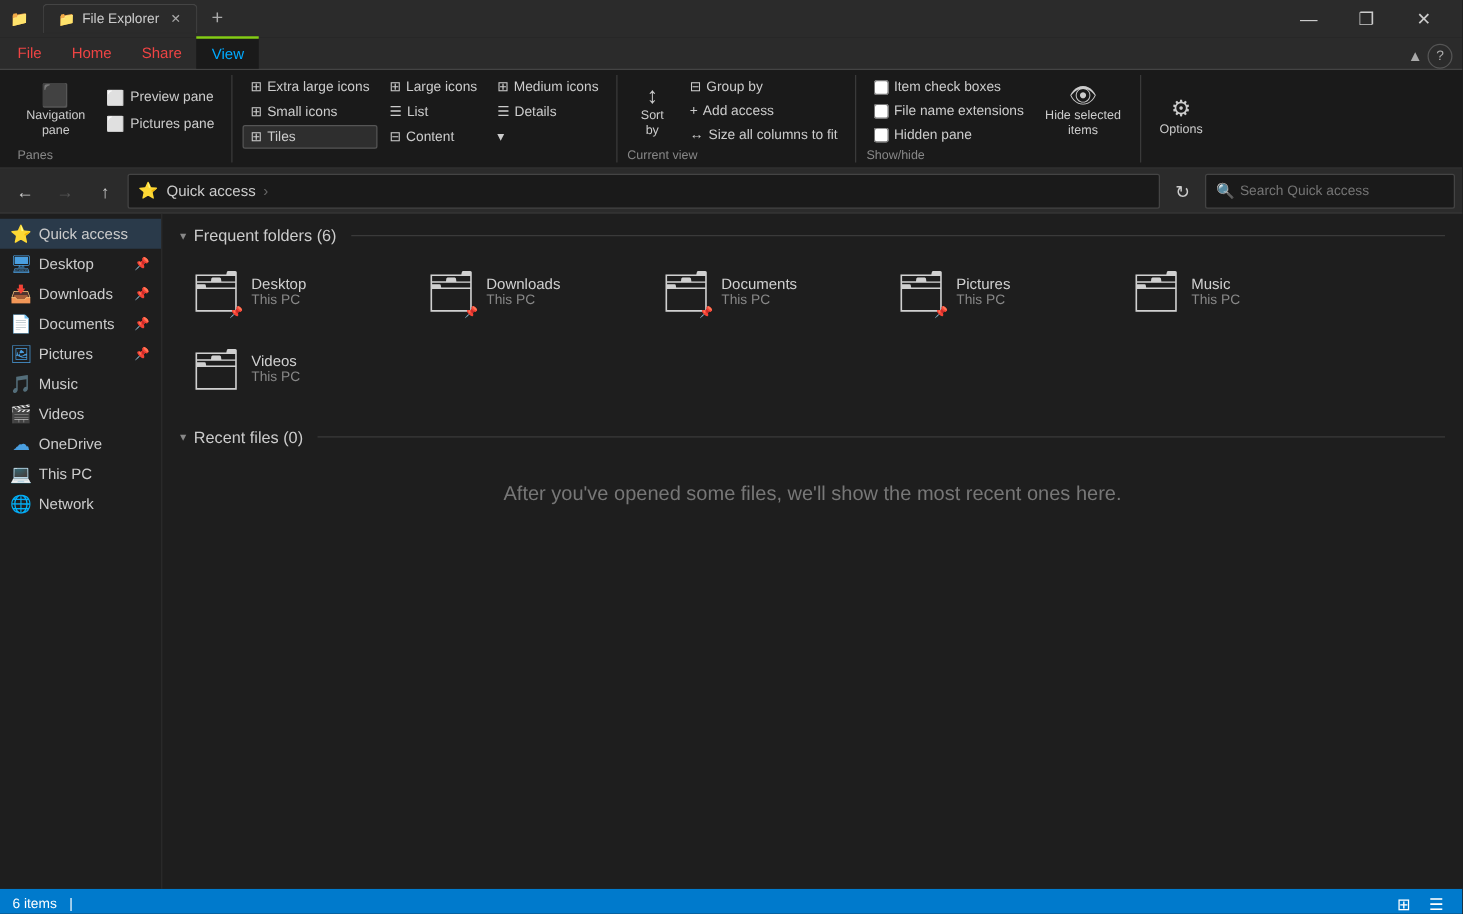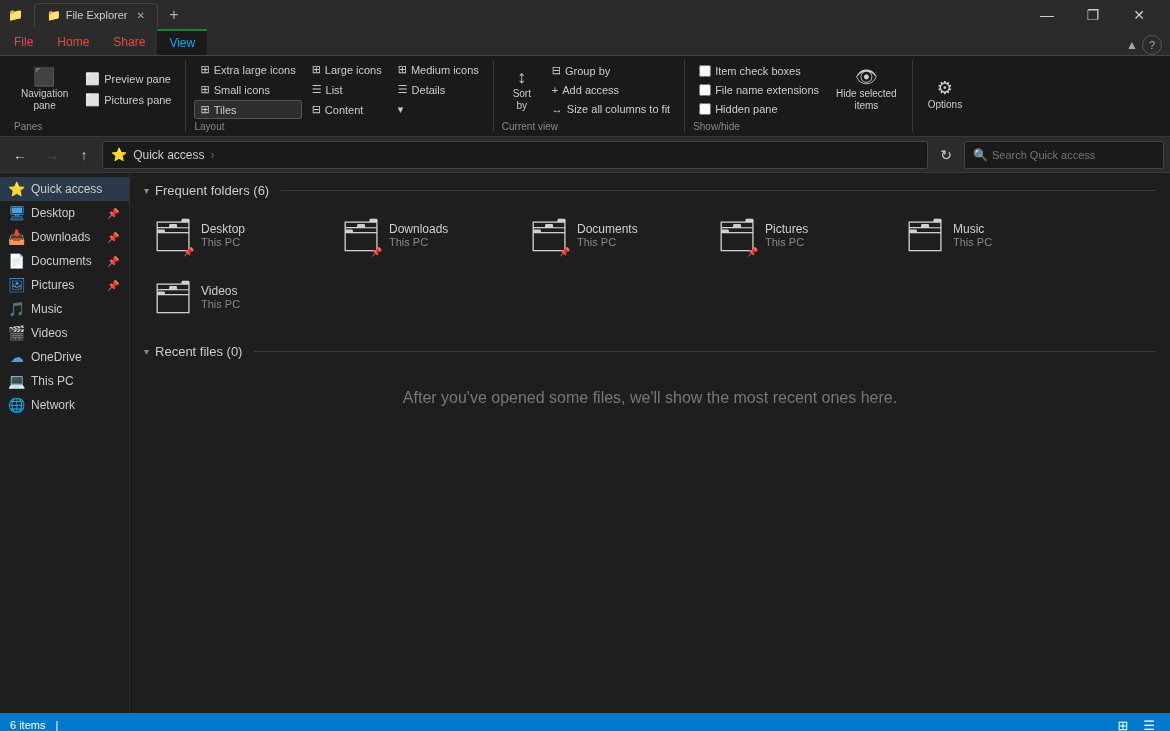--- a/index.html
+++ b/index.html
@@ -82,21 +82,21 @@
       font-size: 12px;
       color: #ef4444;
       cursor: pointer;
       background: transparent;
       border: none;
       height: 26px;
     }
     .rtab.active {
       background: #1a1a1a;
       color: #00aaff;
-      border-top: 2px solid #15803d;
+      border-top: 2px solid #84cc16;
     }
     .ribbon-right {
       margin-left: auto;
       display: flex; align-items: center;
       padding-right: 8px; gap: 4px;
     }
     .ribbon-help-btn {
       width: 20px; height: 20px;
       border-radius: 50%;
       border: 1px solid #555;
@@ -507,21 +507,20 @@
         </div>
         <div class="ribbon-item">
           <span>☰</span>
           <span>Details</span>
         </div>
         <div class="ribbon-item">
           <span>▾</span>
         </div>
       </div>
     </div>
-    <div class="ribbon-group-label">Layout</div>
   </div>
 
   <div class="ribbon-group">
     <div class="ribbon-group-content">
       <div class="ribbon-btn">
         <div class="ribbon-btn-icon">↕</div>
         <div class="ribbon-btn-label">Sort<br>by</div>
       </div>
       <div class="ribbon-col">
         <div class="ribbon-item">

